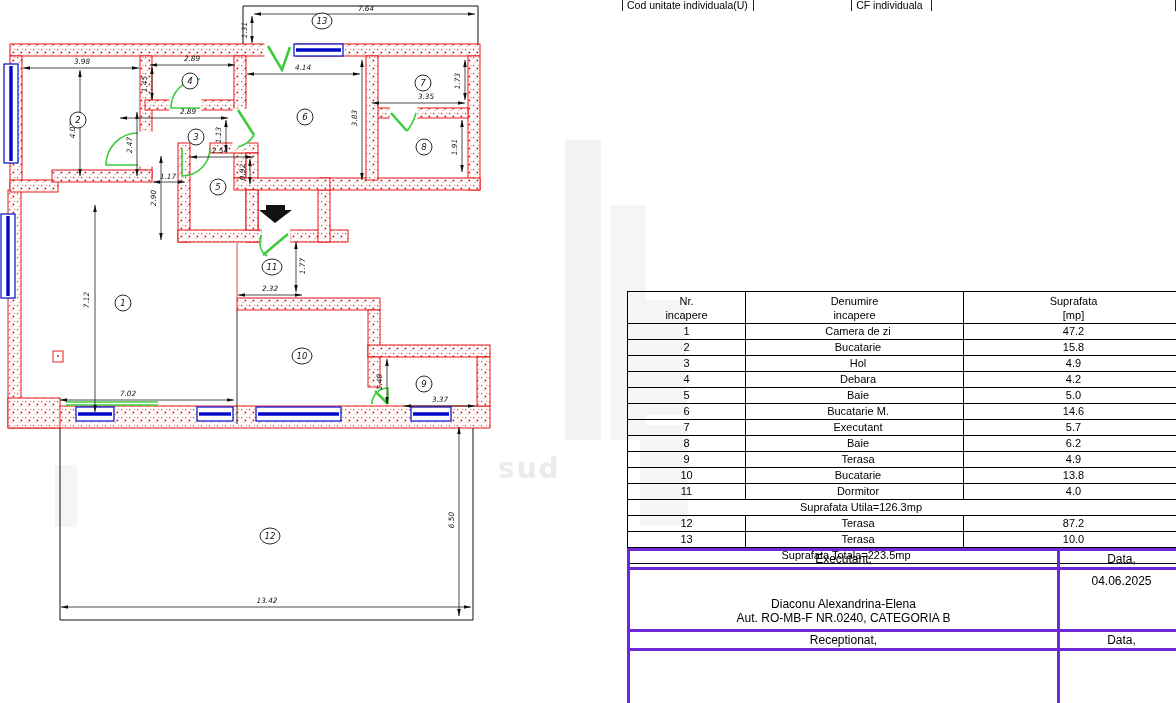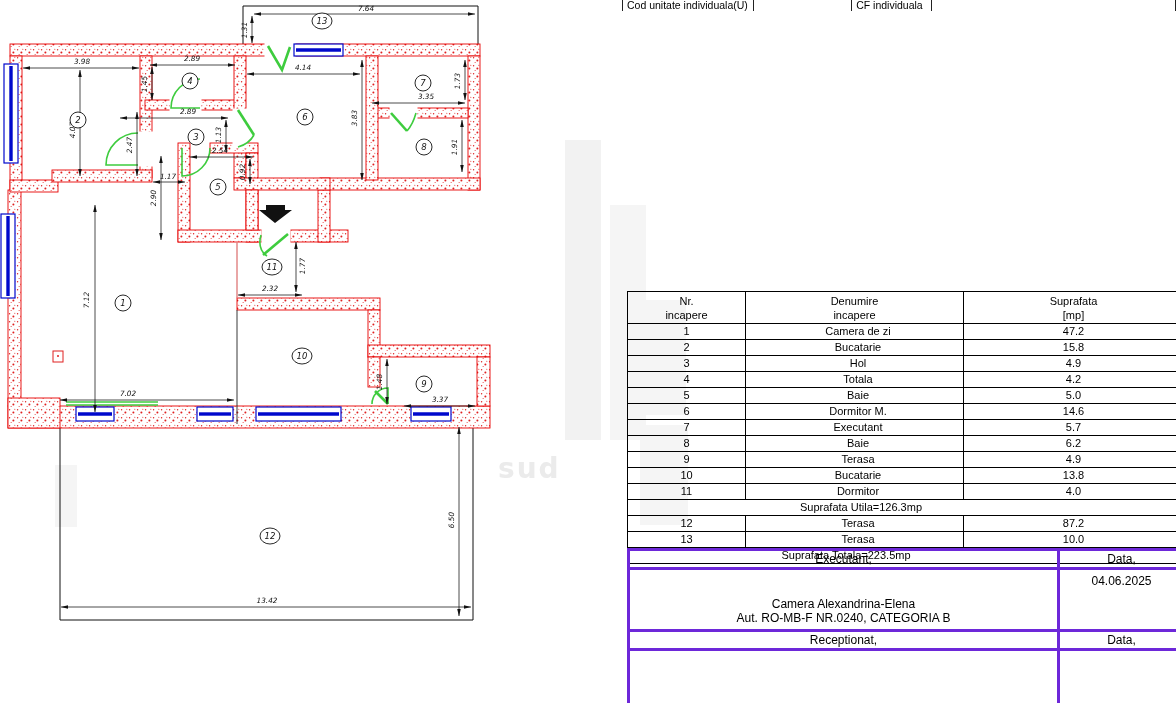--- a/index.html
+++ b/index.html
@@ -335,31 +335,31 @@
             <td class="l">Bucatarie</td>
             <td>15.8</td>
           </tr>
           <tr>
             <td>3</td>
             <td class="l">Hol</td>
             <td>4.9</td>
           </tr>
           <tr>
             <td>4</td>
-            <td class="l">Totala</td>
+            <td class="l">Debara</td>
             <td>4.2</td>
           </tr>
           <tr>
             <td>5</td>
             <td class="l">Baie</td>
             <td>5.0</td>
           </tr>
           <tr>
             <td>6</td>
-            <td class="l">Dormitor M.</td>
+            <td class="l">Bucatarie M.</td>
             <td>14.6</td>
           </tr>
           <tr>
             <td>7</td>
             <td class="l">Executant</td>
             <td>5.7</td>
           </tr>
           <tr>
             <td>8</td>
             <td class="l">Baie</td>
@@ -406,21 +406,21 @@
           <col style="width:430px">
           <col style="width:126px">
         </colgroup>
       <tbody>
           <tr style="height:16px">
         <td>Executant,</td>
         <td>Data,</td>
       </tr>
       <tr style="height:62px">
         <td class="big">
-          <span>Camera Alexandrina-Elena</span><br>
+          <span>Diaconu Alexandrina-Elena</span><br>
           <span>Aut. RO-MB-F NR.0240, CATEGORIA B</span>
         </td>
         <td class="date">04.06.2025</td>
       </tr>
       <tr style="height:16px">
         <td>Receptionat,</td>
         <td>Data,</td>
       </tr>
       <tr style="height:58px">
         <td></td>

